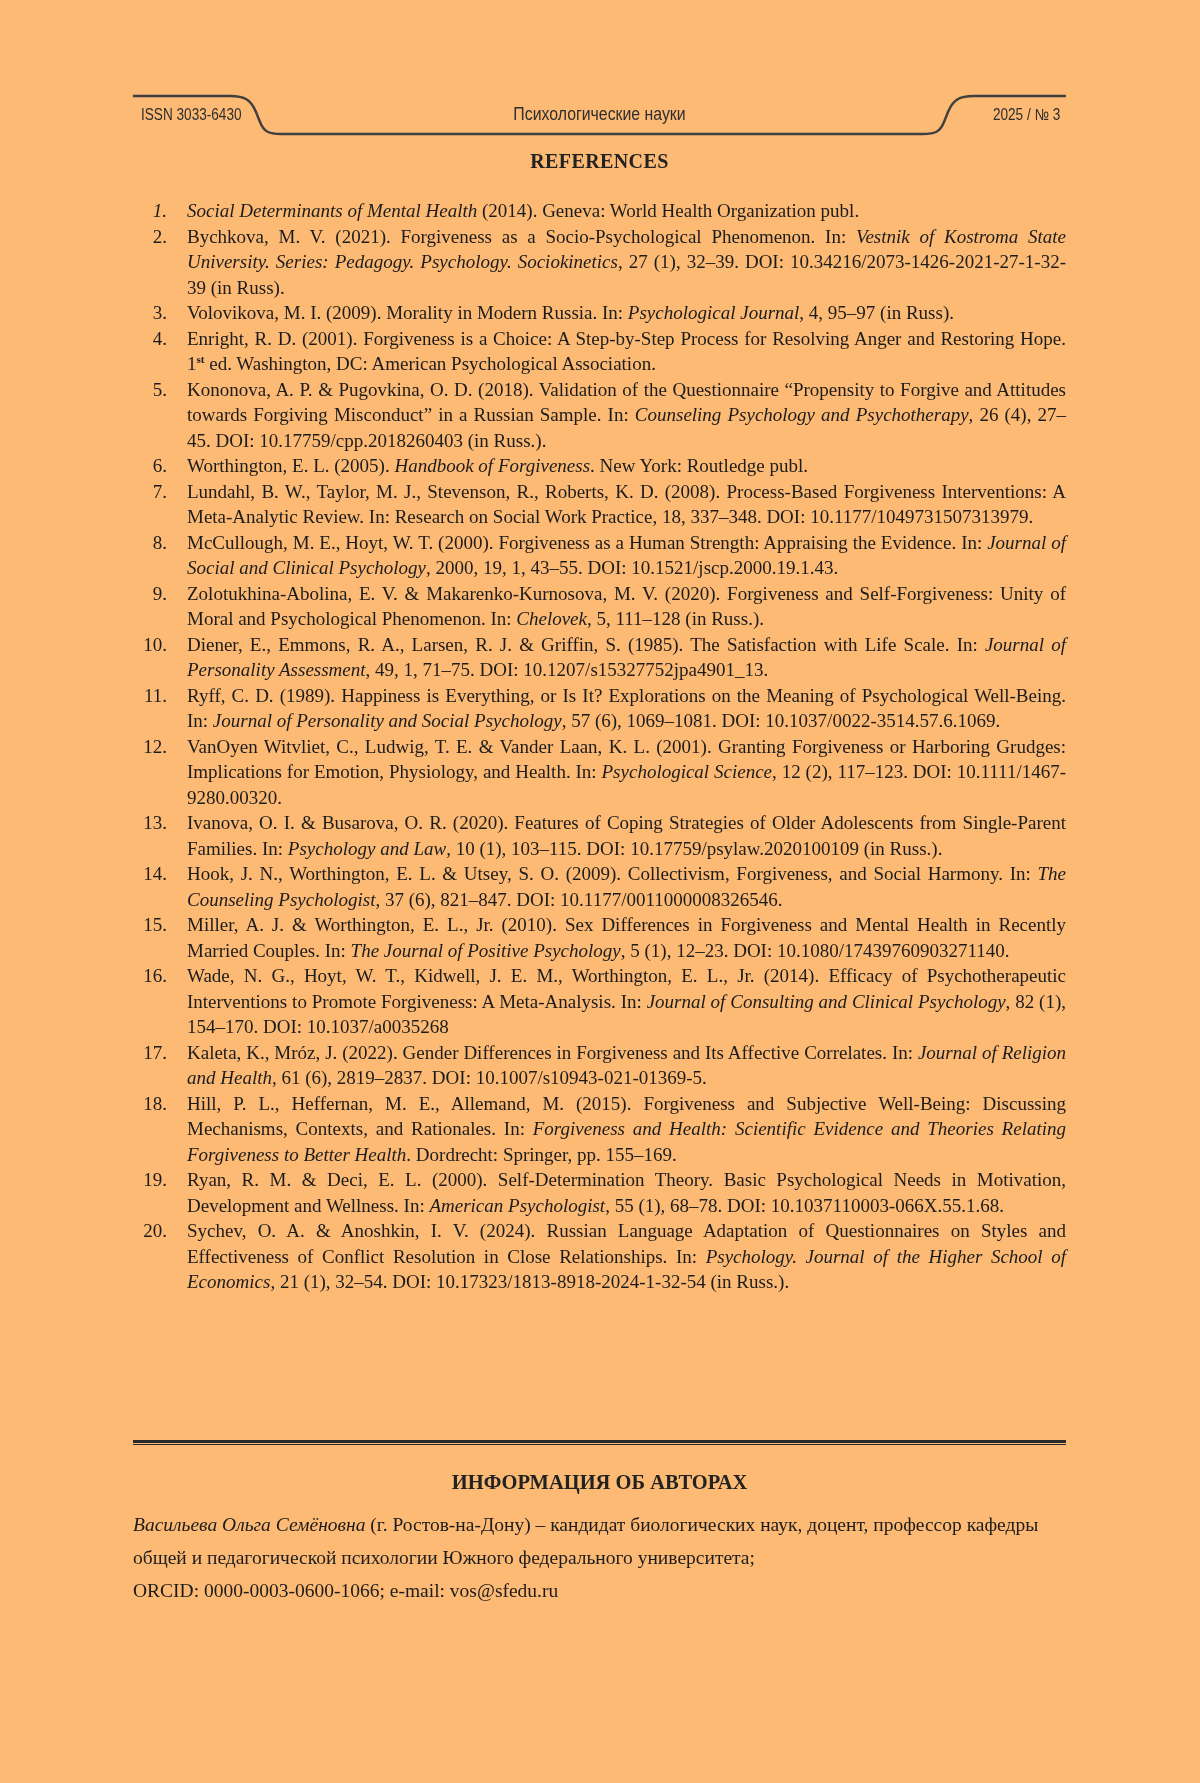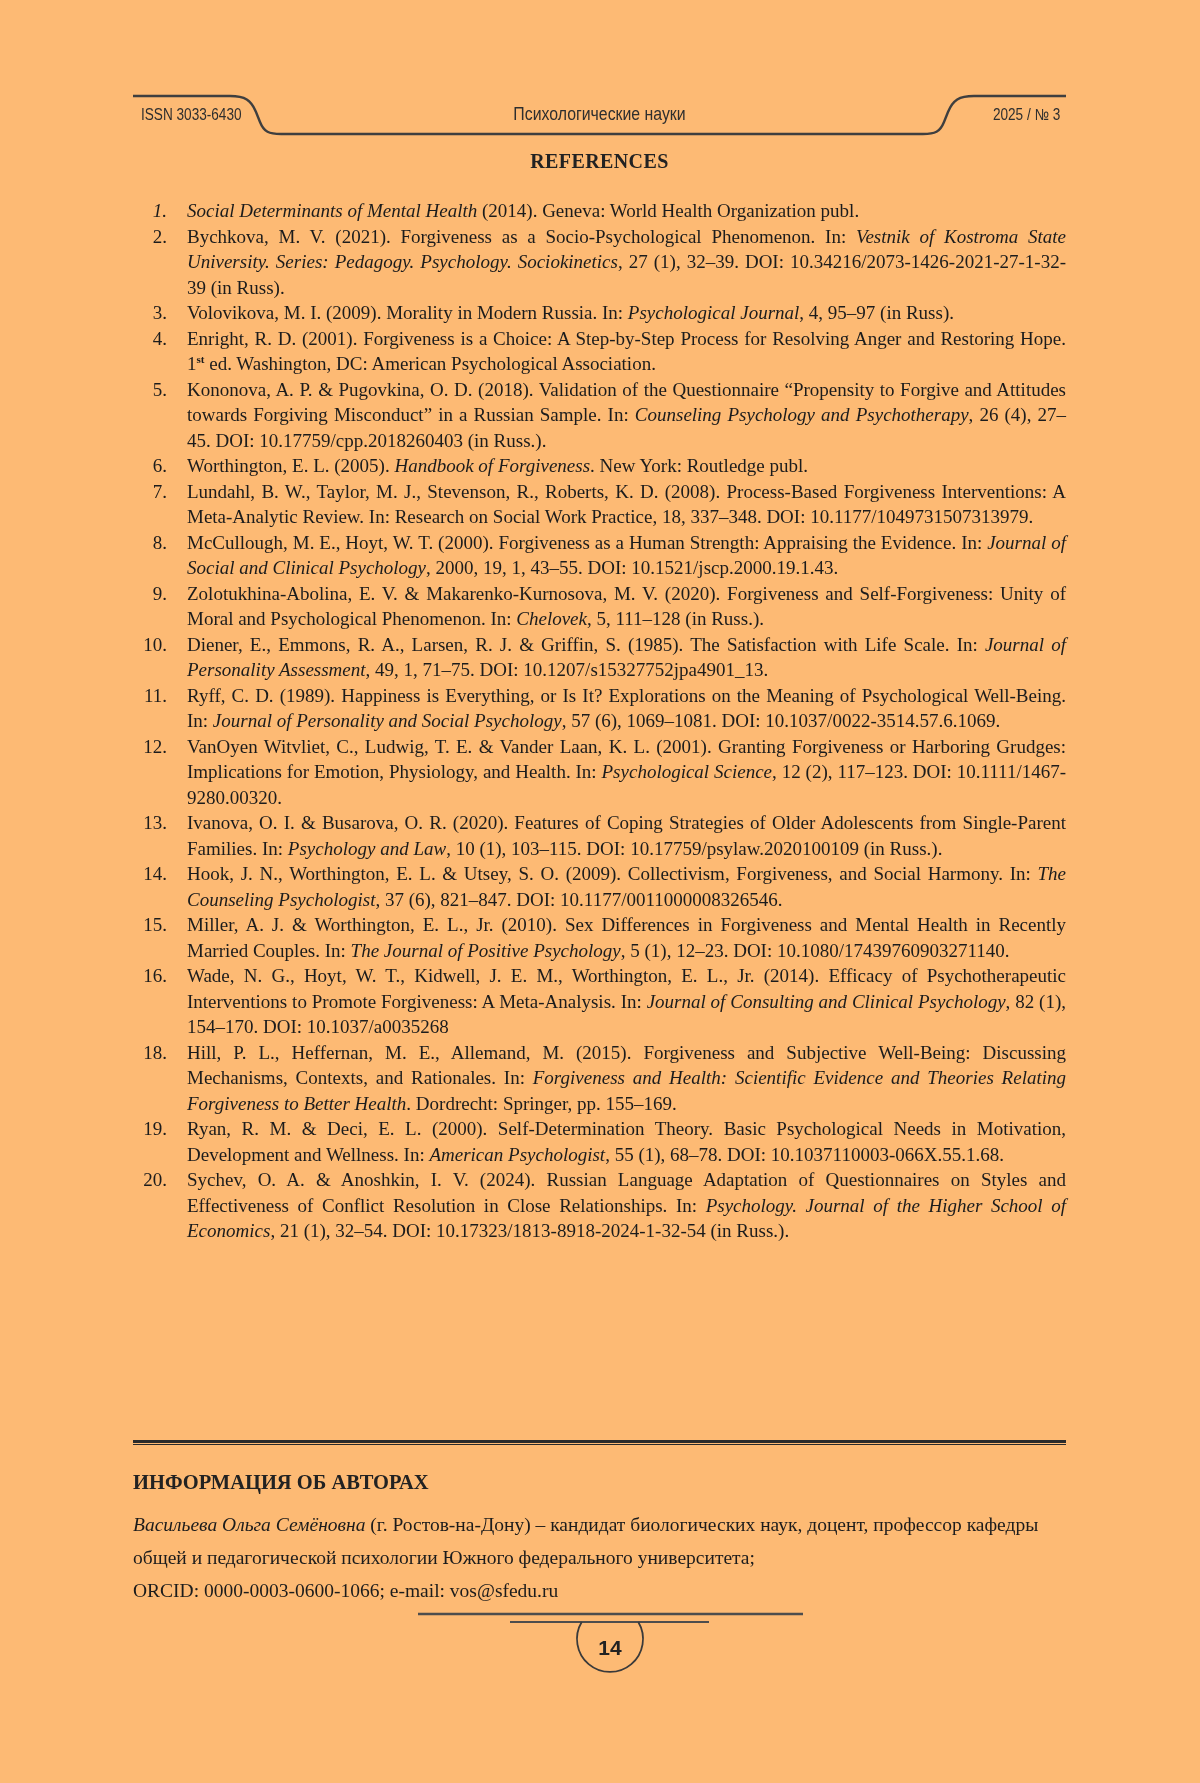--- a/index.html
+++ b/index.html
@@ -25,21 +25,21 @@
   .num{flex:0 0 34px;text-align:right;font-size:19px;line-height:25.5px;}
   .num.it{font-style:italic;}
   .txt{display:block;flex:1;margin-left:20px;text-align:justify;font-size:19px;line-height:25.5px;
        overflow-wrap:break-word;}
   .txt em{font-style:italic;}
   .txt sup{font-size:11px;line-height:0;font-weight:bold;}
 
   
   .authors{position:absolute;left:133px;top:1440px;width:933px;}
   .sep{height:1px;border-top:3px solid #2b2b2b;border-bottom:1px solid #2b2b2b;}
-  .authors h2{margin:26px 0 14px 0;text-align:left;font-size:20.5px;font-weight:700;color:#222;}
+  .authors h2{margin:26px 0 14px 0;text-align:center;font-size:20.5px;font-weight:700;color:#222;}
   .authors p{margin:0;font-size:19.5px;line-height:33px;text-align:left;}
   .authors p em{font-style:italic;}
 
   
   .pgfoot{position:absolute;left:133px;top:1602px;width:933px;height:84px;}
   .pgfoot svg{position:absolute;left:0;top:0;}
   .pgnum{font-family:"Liberation Sans",sans-serif;font-weight:700;font-size:21px;fill:#222;}
 </style>
 </head>
 <body>
@@ -116,20 +116,24 @@
         </li>
         <li>
           <span class="num">15.</span>
           <span class="txt"><span>Miller, A. J. &amp; Worthington, E. L., Jr. (2010). Sex Differences in Forgiveness and Mental Health in Recently Married Couples. In: </span><em>The Journal of Positive Psychology</em><span>, 5 (1), 12–23. DOI: 10.1080/17439760903271140.</span></span>
         </li>
         <li>
           <span class="num">16.</span>
           <span class="txt"><span>Wade, N. G., Hoyt, W. T., Kidwell, J. E. M., Worthington, E. L., Jr. (2014). Efficacy of Psychotherapeutic Interventions to Promote Forgiveness: A Meta-Analysis. In: </span><em>Journal of Consulting and Clinical Psychology</em><span>, 82 (1), 154–170. DOI: 10.1037/a0035268</span></span>
         </li>
         <li>
+          <span class="num">17.</span>
+          <span class="txt"><span>Kaleta, K., Mróz, J. (2022). Gender Differences in Forgiveness and Its Affective Correlates. In: </span><em>Journal of Religion and Health</em><span>, 61 (6), 2819–2837. DOI: 10.1007/s10943-021-01369-5.</span></span>
+        </li>
+        <li>
           <span class="num">18.</span>
           <span class="txt"><span>Hill, P. L., Heffernan, M. E., Allemand, M. (2015). Forgiveness and Subjective Well-Being: Discussing Mechanisms, Contexts, and Rationales. In: </span><em>Forgiveness and Health: Scientific Evidence and Theories Relating Forgiveness to Better Health</em><span>. Dordrecht: Springer, pp. 155–169.</span></span>
         </li>
         <li>
           <span class="num">19.</span>
           <span class="txt"><span>Ryan, R. M. &amp; Deci, E. L. (2000). Self-Determination Theory. Basic Psychological Needs in Motivation, Development and Wellness. In: </span><em>American Psychologist</em><span>, 55 (1), 68–78. DOI: 10.1037110003-066X.55.1.68.</span></span>
         </li>
         <li>
           <span class="num">20.</span>
           <span class="txt"><span>Sychev, O. A. &amp; Anoshkin, I. V. (2024). Russian Language Adaptation of Questionnaires on Styles and Effectiveness of Conflict Resolution in Close Relationships. In: </span><em>Psychology. Journal of the Higher School of Economics</em><span>, 21 (1), 32–54. DOI: 10.17323/1813-8918-2024-1-32-54 (in Russ.).</span></span>
@@ -137,22 +141,14 @@
       </ol>
   </main>
 
   <section class="authors">
     <div class="sep"></div>
     <h2>ИНФОРМАЦИЯ ОБ АВТОРАХ</h2>
     <p id="author-par"><em>Васильева Ольга Семёновна</em><span> (г. Ростов-на-Дону) – кандидат биологических наук, доцент, профессор кафедры общей и педагогической психологии Южного федерального университета;</span></p>
     <p>ORCID: 0000-0003-0600-1066; e-mail: vos@sfedu.ru</p>
   </section>
 
-  <footer class="pgfoot">
-    <svg width="933" height="84" viewBox="0 0 933 84">
-      <line x1="285" y1="12" x2="670" y2="12" stroke="#4d4d4d" stroke-width="2.5"></line>
-      <line x1="377" y1="20" x2="576" y2="20" stroke="#4d4d4d" stroke-width="2"></line>
-      <path d="M448.7 20 A33 33 0 1 0 505.3 20" fill="none" stroke="#3a3a3a" stroke-width="1.8"></path>
-      <text class="pgnum" x="477" y="53" text-anchor="middle">14</text>
-    </svg>
-  </footer>
 
 </div>
 
 </body></html>

